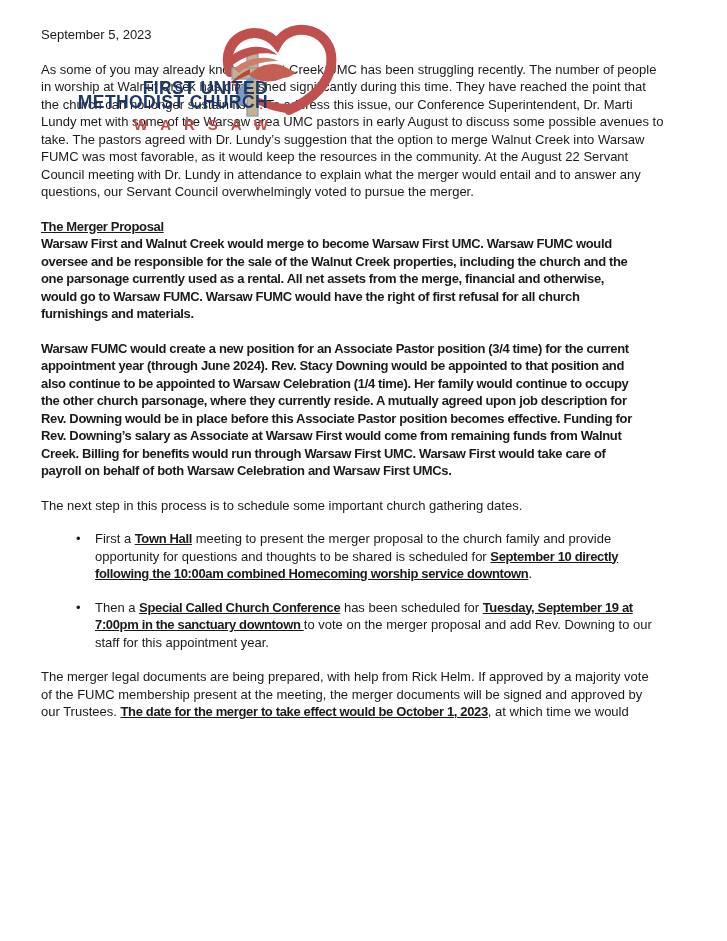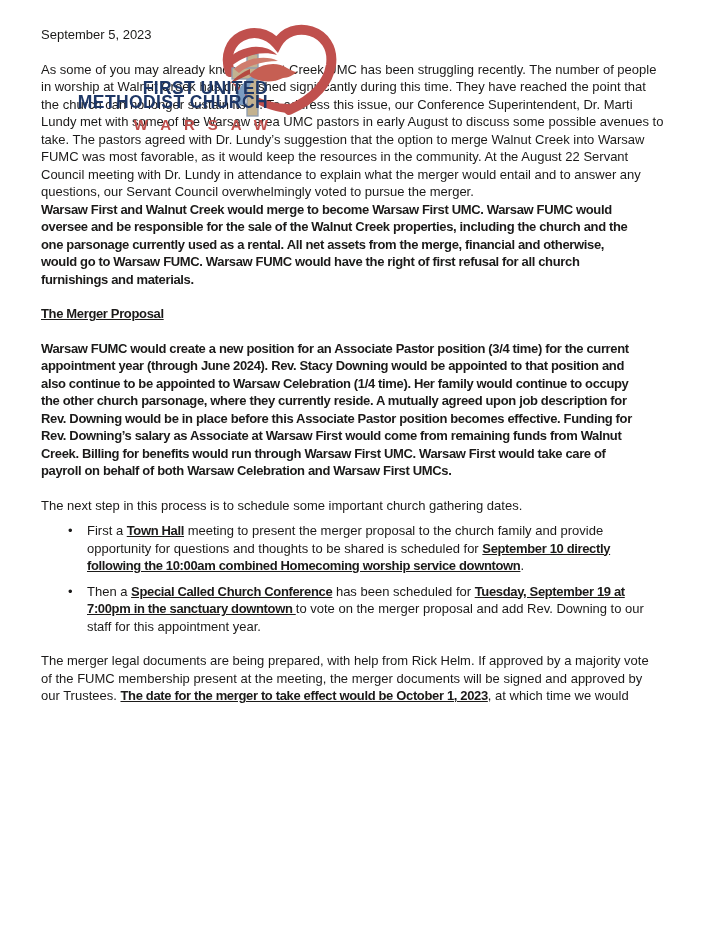--- a/index.html
+++ b/index.html
@@ -29,21 +29,21 @@
     font-size:13.5px;line-height:18.5px;color:#141414;white-space:nowrap;
   }
   
   .letter{margin:0 0 0 41px;font-size:13px;line-height:17.5px;}
   .para{margin:17px 0 0 0;white-space:pre;}
   .para.first{margin-top:26px;}
   .para.tight{margin-top:0;}
   .b{font-weight:bold;letter-spacing:-0.35px;}
   .u{text-decoration:underline;}
   ul.bullets{margin:0;padding:0;list-style:none;}
-  ul.bullets li{position:relative;margin:8px;padding:0 0 0 38px;white-space:pre;}
+  ul.bullets li{position:relative;margin:16px;padding:0 0 0 38px;white-space:pre;}
   ul.bullets li::before{
     content:"\2022";
     position:absolute;left:19px;top:0;
     font-size:13px;line-height:17.5px;
   }
 </style>
 </head>
 <body>
 
 <div class="page">
@@ -87,26 +87,26 @@
 
     <p class="para"><span>As some of you may already know, Walnut Creek UMC has been struggling recently. The number of people
 in worship at Walnut Creek has diminished significantly during this time. They have reached the point that
 the church can no longer sustain itself. To address this issue, our Conference Superintendent, Dr. Marti
 Lundy met with some of the Warsaw area UMC pastors in early August to discuss some possible avenues to
 take. The pastors agreed with Dr. Lundy’s suggestion that the option to merge Walnut Creek into Warsaw
 FUMC was most favorable, as it would keep the resources in the community. At the August 22 Servant
 Council meeting with Dr. Lundy in attendance to explain what the merger would entail and to answer any
 questions, our Servant Council overwhelmingly voted to pursue the merger.</span></p>
 
+    <p class="para"><span class="b u">The Merger Proposal</span></p>
     <p class="para tight"><span class="b">Warsaw First and Walnut Creek would merge to become Warsaw First UMC. Warsaw FUMC would
 oversee and be responsible for the sale of the Walnut Creek properties, including the church and the
 one parsonage currently used as a rental. All net assets from the merge, financial and otherwise,
 would go to Warsaw FUMC. Warsaw FUMC would have the right of first refusal for all church
 furnishings and materials.</span></p>
-    <p class="para"><span class="b u">The Merger Proposal</span></p>
 
     <p class="para"><span class="b">Warsaw FUMC would create a new position for an Associate Pastor position (3/4 time) for the current
 appointment year (through June 2024). Rev. Stacy Downing would be appointed to that position and
 also continue to be appointed to Warsaw Celebration (1/4 time). Her family would continue to occupy
 the other church parsonage, where they currently reside. A mutually agreed upon job description for
 Rev. Downing would be in place before this Associate Pastor position becomes effective. Funding for
 Rev. Downing’s salary as Associate at Warsaw First would come from remaining funds from Walnut
 Creek. Billing for benefits would run through Warsaw First UMC. Warsaw First would take care of
 payroll on behalf of both Warsaw Celebration and Warsaw First UMCs.</span></p>
 

